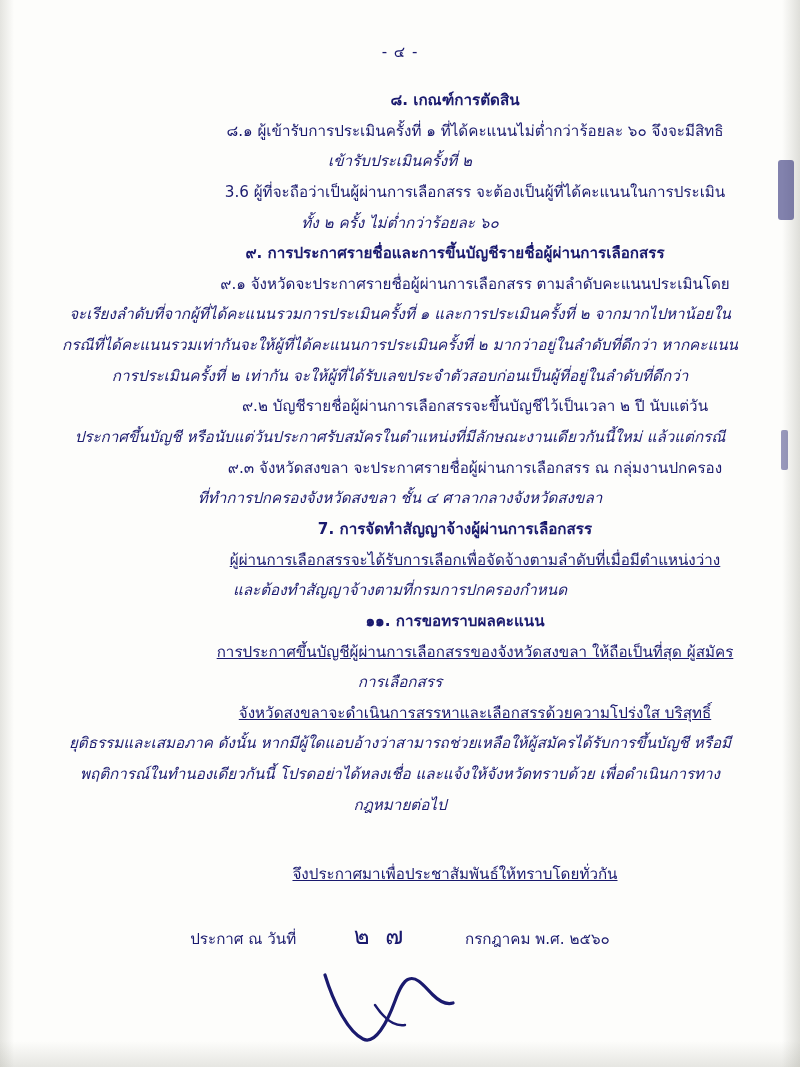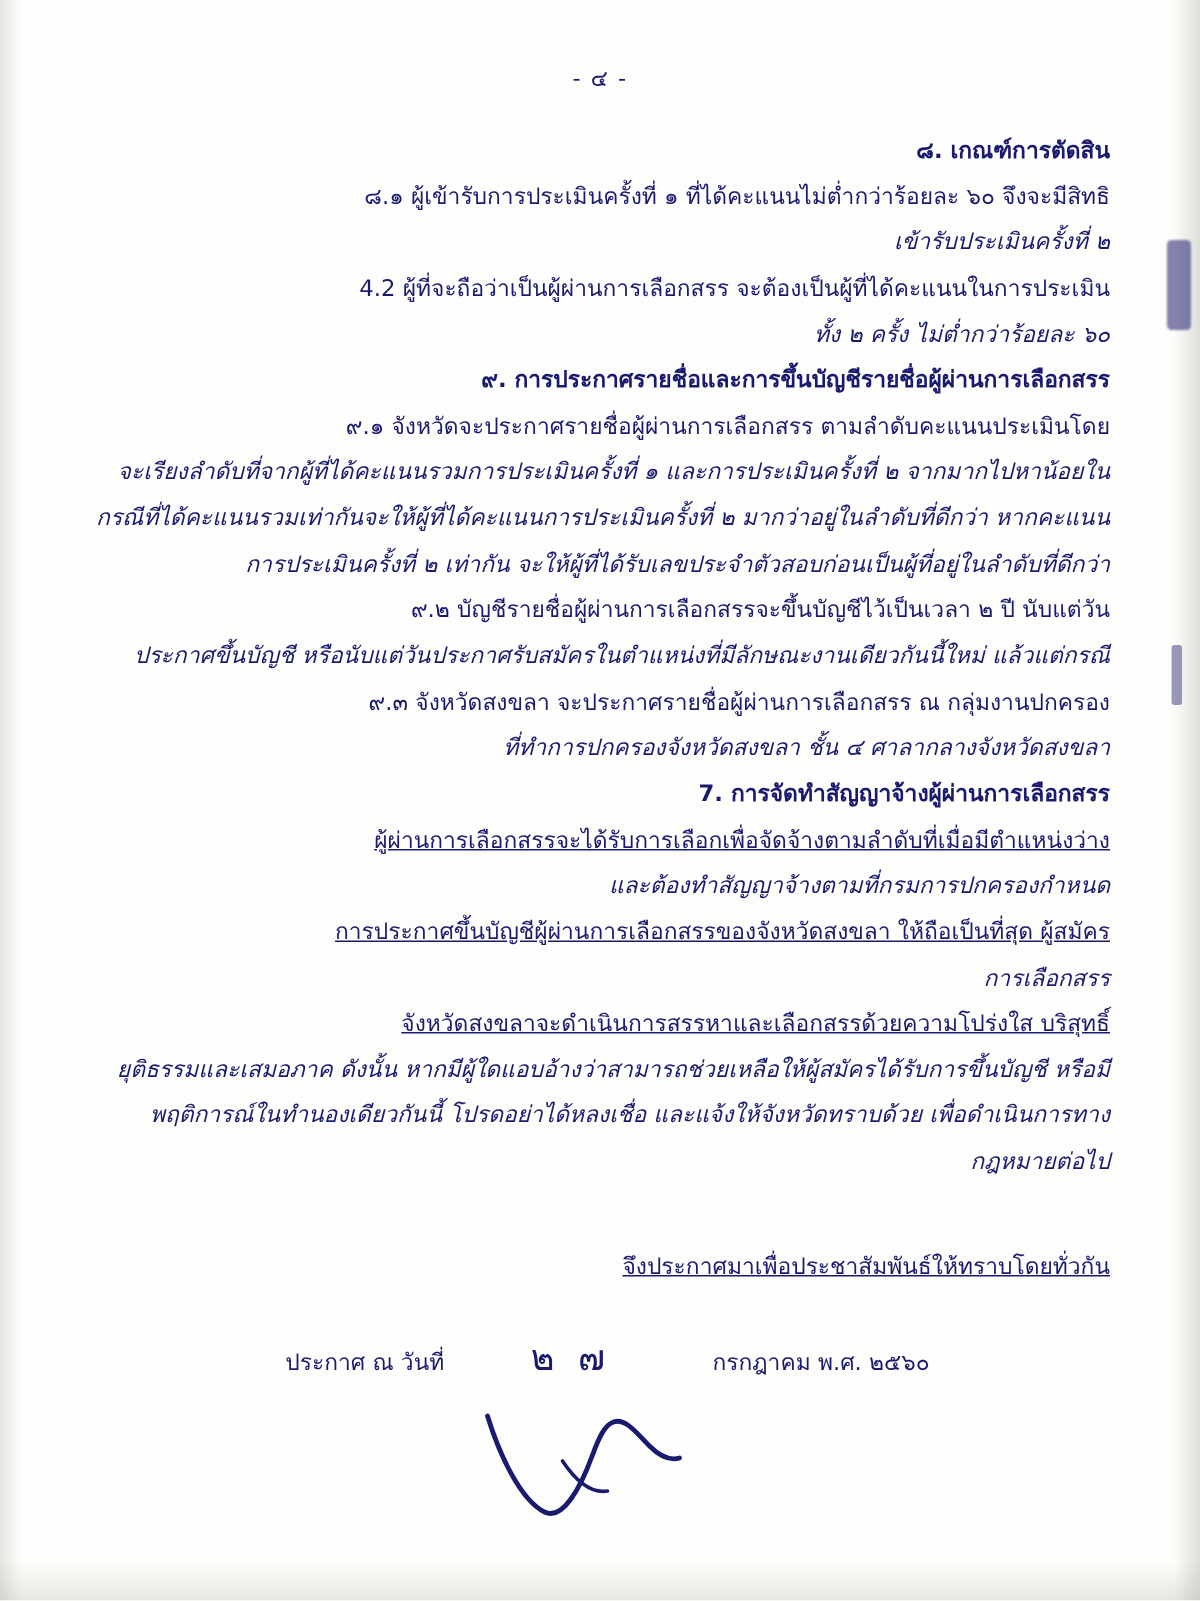--- a/index.html
+++ b/index.html
@@ -68,21 +68,21 @@
   }
   .page-number {
     text-align: center;
     font-size: 15px;
     letter-spacing: 1px;
     margin-bottom: 22px;
   }
   .body-text {
     font-size: 15.2px;
     line-height: 1.95;
-    text-align: right;
+    text-align: center;
   }
   p {
     margin: 0 0 1px 0;
   }
   .indent-head {
     text-indent: 110px;
     font-weight: bold;
   }
   .indent-sub {
     text-indent: 150px;
@@ -120,56 +120,57 @@
     text-align: center;
     position: relative;
     height: 120px;
   }
   .sig-svg {
     position: absolute;
     left: 50%;
     top: 0;
     transform: translateX(-58%);
   }
-  .nowrap { white-space: nowrap; margin-left: 10px; }
+  .nowrap { white-space: nowrap; }
 </style>
 </head>
 <body>
 
 <div class="page">
 
   <div class="scan-edge-left"></div>
   <div class="scan-edge-right"></div>
   <div class="scan-edge-bottom"></div>
   <div class="smudge-a"></div>
   <div class="smudge-b"></div>
 
   <div class="page-number">- ๔ -</div>
 
   <div class="body-text">
     <p class="indent-head">๘.  เกณฑ์การตัดสิน</p>
     <p class="indent-sub">๘.๑ ผู้เข้ารับการประเมินครั้งที่ ๑ ที่ได้คะแนนไม่ต่ำกว่าร้อยละ ๖๐ จึงจะมีสิทธิ</p>
     <p class="flush">เข้ารับประเมินครั้งที่ ๒</p>
-    <p class="indent-sub">4.2 ผู้ที่จะถือว่าเป็นผู้ผ่านการเลือกสรร จะต้องเป็นผู้ที่ได้คะแนนในการประเมิน</p>
+    <p class="indent-sub">3.6 ผู้ที่จะถือว่าเป็นผู้ผ่านการเลือกสรร จะต้องเป็นผู้ที่ได้คะแนนในการประเมิน</p>
     <p class="flush">ทั้ง ๒ ครั้ง ไม่ต่ำกว่าร้อยละ ๖๐</p>
 
     <p class="indent-head">๙.  การประกาศรายชื่อและการขึ้นบัญชีรายชื่อผู้ผ่านการเลือกสรร</p>
     <p class="indent-sub">๙.๑ จังหวัดจะประกาศรายชื่อผู้ผ่านการเลือกสรร ตามลำดับคะแนนประเมินโดย</p>
     <p class="flush">จะเรียงลำดับที่จากผู้ที่ได้คะแนนรวมการประเมินครั้งที่ ๑ และการประเมินครั้งที่ ๒ จากมากไปหาน้อยใน</p>
     <p class="flush">กรณีที่ได้คะแนนรวมเท่ากันจะให้ผู้ที่ได้คะแนนการประเมินครั้งที่ ๒ มากว่าอยู่ในลำดับที่ดีกว่า หากคะแนน</p>
     <p class="flush">การประเมินครั้งที่ ๒ เท่ากัน จะให้ผู้ที่ได้รับเลขประจำตัวสอบก่อนเป็นผู้ที่อยู่ในลำดับที่ดีกว่า</p>
     <p class="indent-sub">๙.๒  บัญชีรายชื่อผู้ผ่านการเลือกสรรจะขึ้นบัญชีไว้เป็นเวลา ๒ ปี นับแต่วัน</p>
     <p class="flush">ประกาศขึ้นบัญชี หรือนับแต่วันประกาศรับสมัครในตำแหน่งที่มีลักษณะงานเดียวกันนี้ใหม่ แล้วแต่กรณี</p>
     <p class="indent-sub">๙.๓  จังหวัดสงขลา จะประกาศรายชื่อผู้ผ่านการเลือกสรร ณ กลุ่มงานปกครอง</p>
     <p class="flush">ที่ทำการปกครองจังหวัดสงขลา ชั้น ๔ ศาลากลางจังหวัดสงขลา</p>
 
     <p class="indent-head">7.  การจัดทำสัญญาจ้างผู้ผ่านการเลือกสรร</p>
     <p class="indent-para">ผู้ผ่านการเลือกสรรจะได้รับการเลือกเพื่อจัดจ้างตามลำดับที่เมื่อมีตำแหน่งว่าง</p>
     <p class="flush">และต้องทำสัญญาจ้างตามที่กรมการปกครองกำหนด</p>
 
+    <p class="indent-head">๑๑.  การขอทราบผลคะแนน</p>
     <p class="indent-para">การประกาศขึ้นบัญชีผู้ผ่านการเลือกสรรของจังหวัดสงขลา ให้ถือเป็นที่สุด ผู้สมัคร</p>
     <p class="flush">การเลือกสรร</p>
 
     <p class="indent-para">จังหวัดสงขลาจะดำเนินการสรรหาและเลือกสรรด้วยความโปร่งใส บริสุทธิ์</p>
     <p class="flush">ยุติธรรมและเสมอภาค ดังนั้น หากมีผู้ใดแอบอ้างว่าสามารถช่วยเหลือให้ผู้สมัครได้รับการขึ้นบัญชี หรือมี</p>
     <p class="flush">พฤติการณ์ในทำนองเดียวกันนี้ โปรดอย่าได้หลงเชื่อ และแจ้งให้จังหวัดทราบด้วย เพื่อดำเนินการทาง</p>
     <p class="flush">กฎหมายต่อไป</p>
 
     <p class="notice-line">จึงประกาศมาเพื่อประชาสัมพันธ์ให้ทราบโดยทั่วกัน</p>
   </div>

